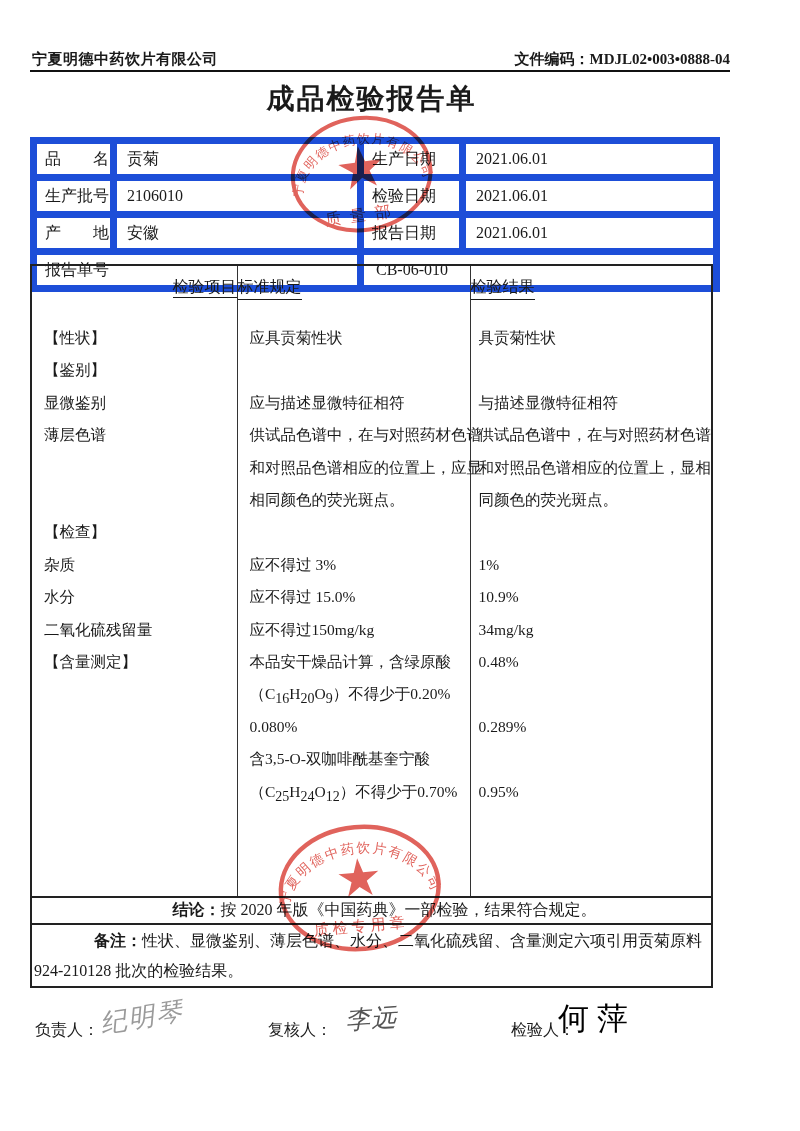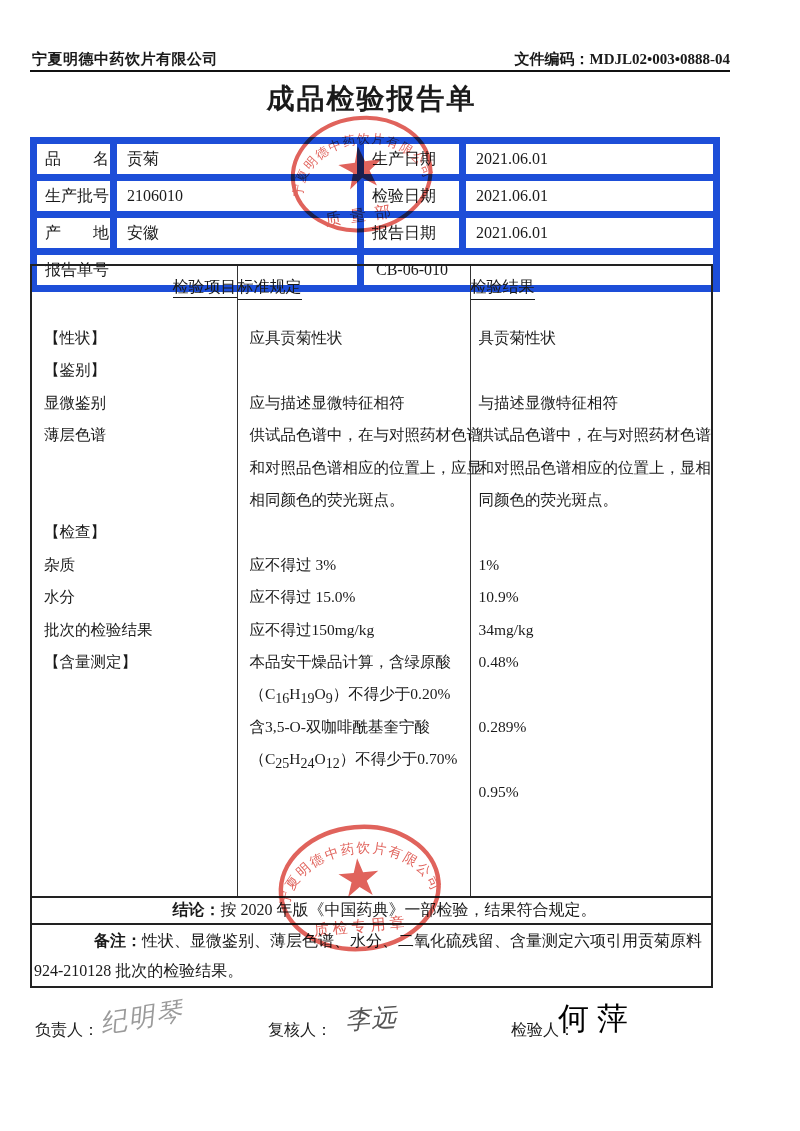--- a/index.html
+++ b/index.html
@@ -105,21 +105,21 @@
     <div class="mt-lines">
         <div>【性状】</div>
         <div>【鉴别】</div>
         <div>显微鉴别</div>
         <div>薄层色谱</div>
         <div>&nbsp;</div>
         <div>&nbsp;</div>
         <div>【检查】</div>
         <div>杂质</div>
         <div>水分</div>
-        <div>批次的检验结果</div>
+        <div>二氧化硫残留量</div>
         <div>【含量测定】</div>
         <div>&nbsp;</div>
         <div>&nbsp;</div>
         <div>&nbsp;</div>
         <div>&nbsp;</div>
         <div>&nbsp;</div>
       </div>
   </div>
   <div class="mt-col mt-col2">
     <div class="mt-head"><span>标准规定</span></div>
@@ -128,21 +128,22 @@
         <div>&nbsp;</div>
         <div>应与描述显微特征相符</div>
         <div>供试品色谱中，在与对照药材色谱</div>
         <div>和对照品色谱相应的位置上，应显</div>
         <div>相同颜色的荧光斑点。</div>
         <div>&nbsp;</div>
         <div>应不得过 3%</div>
         <div>应不得过 15.0%</div>
         <div>应不得过150mg/kg</div>
         <div>本品安干燥品计算，含绿原酸</div>
-        <div><span>（C</span><sub>16</sub><span>H</span><sub>19</sub><span>O</span><sub>9</sub><span>）不得少于0.20%</span></div>
+        <div><span>（C</span><sub>16</sub><span>H</span><sub>20</sub><span>O</span><sub>9</sub><span>）不得少于0.20%</span></div>
+        <div>0.080%</div>
         <div>含3,5-O-双咖啡酰基奎宁酸</div>
         <div><span>（C</span><sub>25</sub><span>H</span><sub>24</sub><span>O</span><sub>12</sub><span>）不得少于0.70%</span></div>
       </div>
   </div>
   <div class="mt-col mt-col3">
     <div class="mt-head"><span>检验结果</span></div>
     <div class="mt-lines">
         <div>具贡菊性状</div>
         <div>&nbsp;</div>
         <div>与描述显微特征相符</div>

